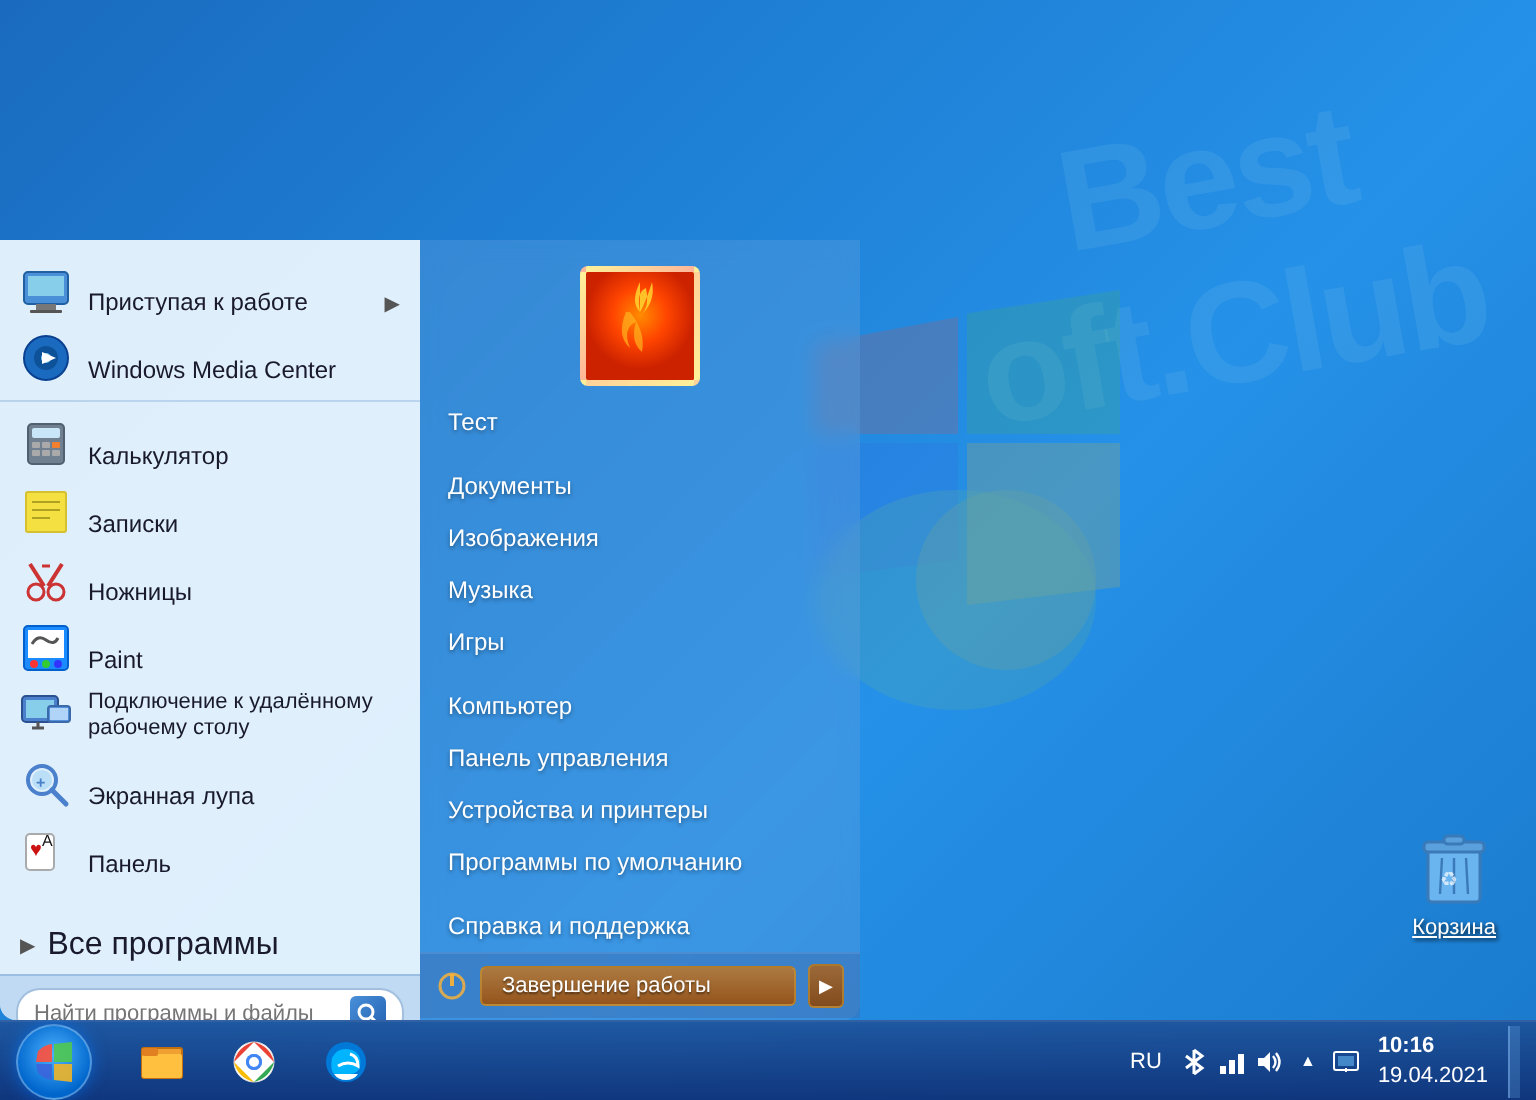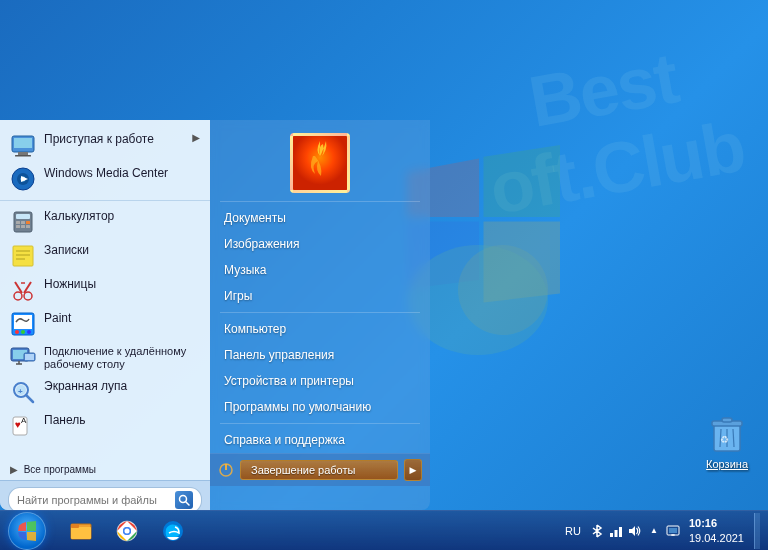--- a/index.html
+++ b/index.html
@@ -190,21 +190,21 @@
       overflow: hidden;
     }
 
     .start-menu-items {
       flex: 1;
       padding: 8px 0;
     }
 
     .menu-item {
       display: flex;
-      align-items: flex-start;
+      align-items: flex-end;
       padding: 4px 10px;
       cursor: pointer;
       gap: 8px;
       min-height: 32px;
     }
     .menu-item .mi-icon {
       width: 26px;
       height: 26px;
       flex-shrink: 0;
       display: flex;
@@ -266,21 +266,21 @@
       align-items: center;
       padding: 5px 10px;
       gap: 6px;
       cursor: pointer;
     }
     .all-programs .ap-arrow {
       color: #555;
       font-size: 10px;
     }
     .all-programs .ap-label {
-      font-size: 10px;
+      font-size: 16px;
       color: #1a1a2e;
     }
 
     
     .start-menu-right {
       width: 220px;
       background: rgba(100,160,220,0.35);
       border-radius: 0 0 8px 0;
       display: flex;
       flex-direction: column;
@@ -576,20 +576,23 @@
               </radialGradient>
             </defs>
             <rect width="54" height="54" fill="url(#fireGrad)"></rect>
 
             <path d="M27,5 Q22,15 27,20 Q25,10 30,8 Q32,18 27,22 Q35,15 33,5 Q30,15 27,20 Z" fill="rgba(255,220,50,0.8)"></path>
             <path d="M20,20 Q15,32 22,38 Q18,28 25,25 Q22,35 28,40 Q30,30 22,20 Z" fill="rgba(255,180,30,0.7)"></path>
           </svg>
         </div>
       </div>
 
+      <div class="right-menu-item">
+        <span class="rmi-label">Тест</span>
+      </div>
 
       <div class="right-menu-divider"></div>
 
       <div class="right-menu-item">
         <span class="rmi-label">Документы</span>
       </div>
       <div class="right-menu-item">
         <span class="rmi-label">Изображения</span>
       </div>
       <div class="right-menu-item">

